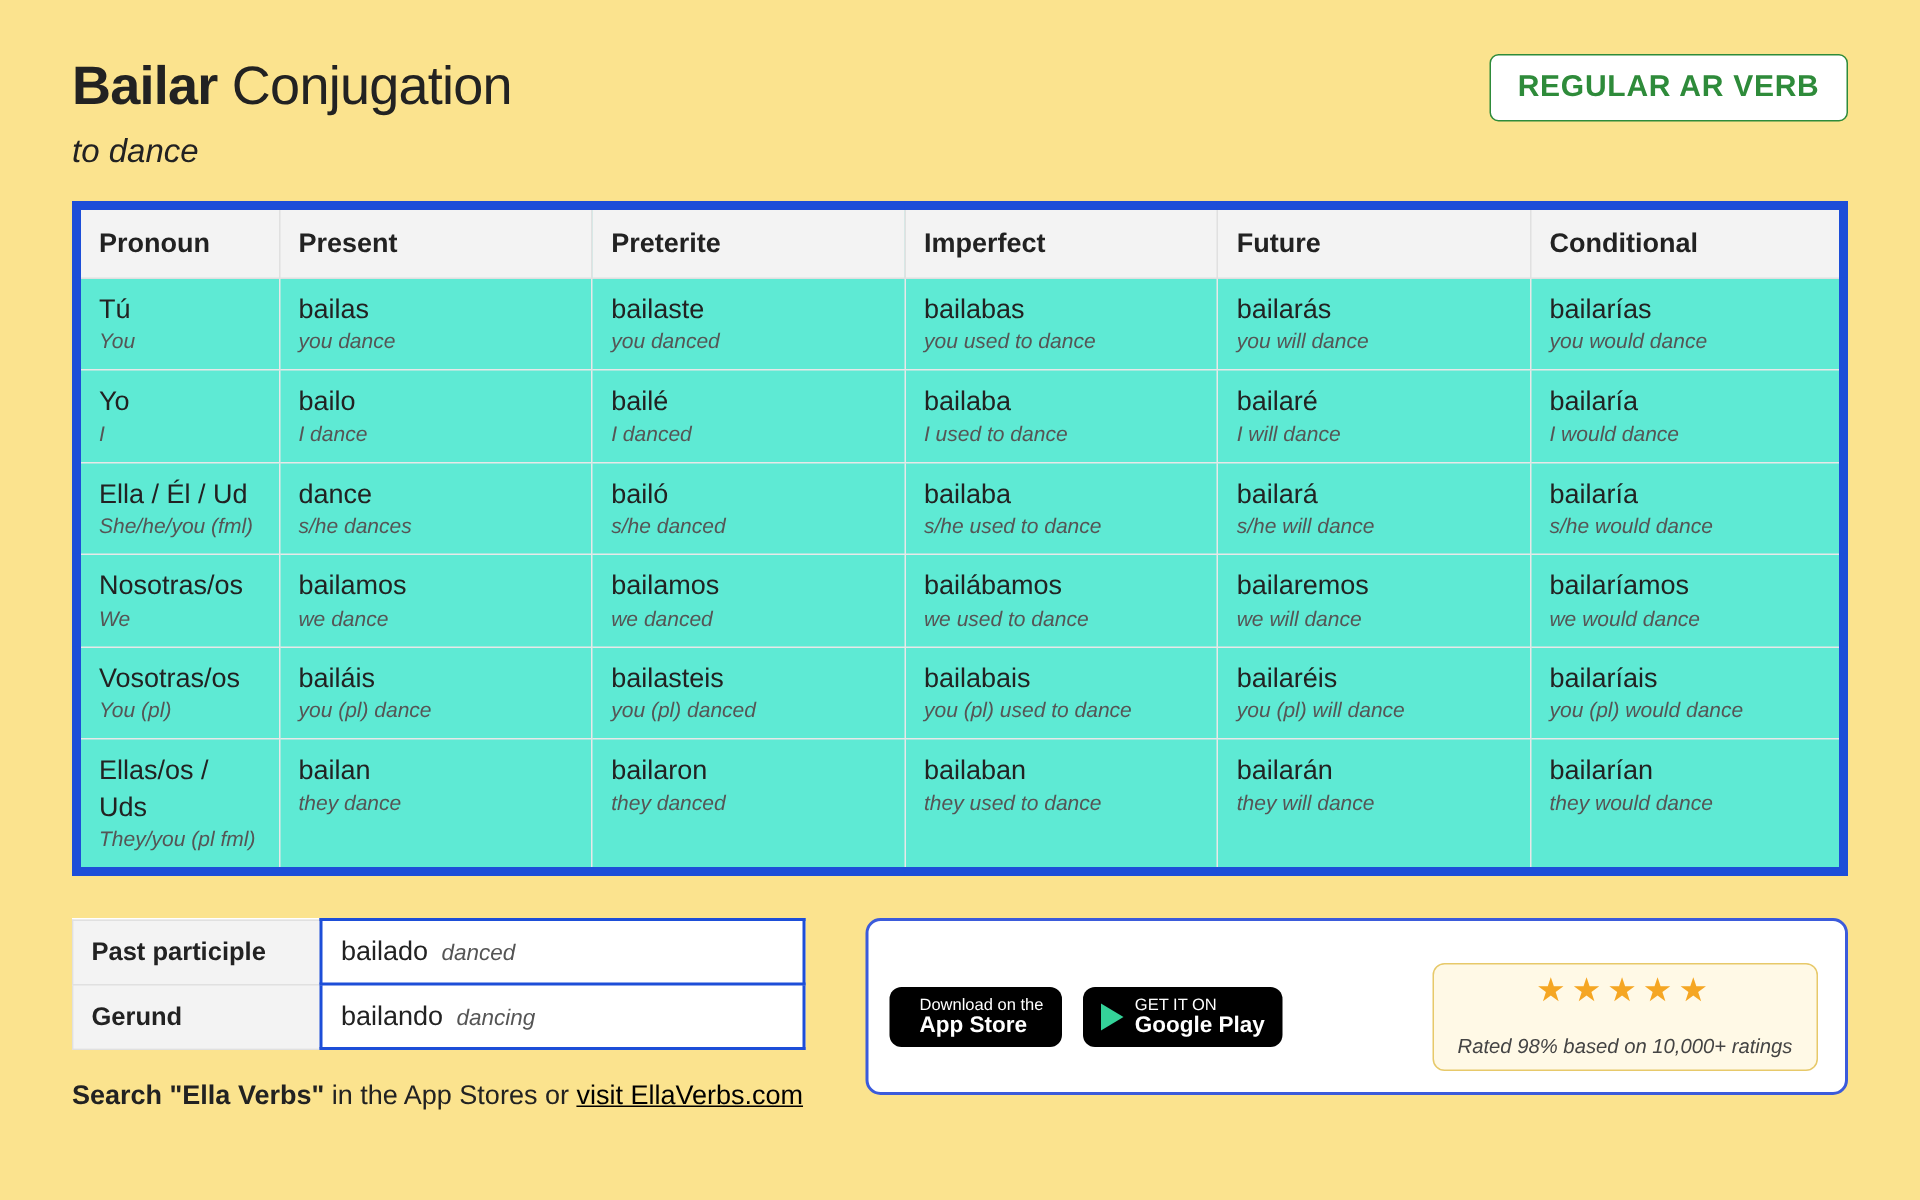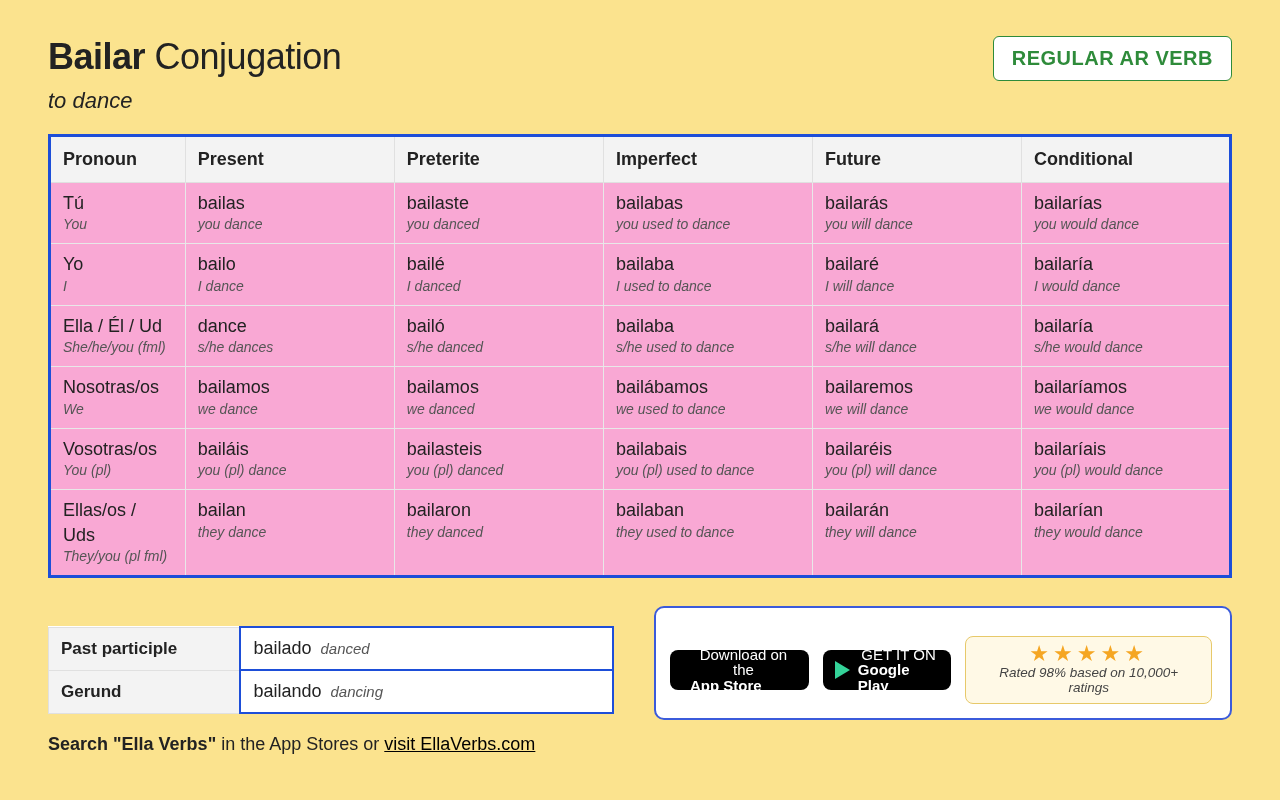--- a/index.html
+++ b/index.html
@@ -21,43 +21,43 @@
     background: #fff;
     border-radius: 6px;
     padding: 10px 18px;
     font-size: 20px;
     font-weight: 600;
     letter-spacing: 0.5px;
   }
   table.conj {
     width: 100%;
     border-collapse: collapse;
-    background: #f9a8d4;
-    border: 3px solid #1d4ed8;
+    background: #5eead4;
+    border: 6px solid #1d4ed8;
     table-layout: fixed;
   }
   table.conj th {
     background: #f3f3f3;
     text-align: left;
     padding: 12px 12px;
     font-size: 18px;
     font-weight: 700;
     border: 1px solid #e0e0e0;
   }
   table.conj td {
     padding: 8px 12px 10px 12px;
     border: 1px solid #e8e8e8;
     vertical-align: top;
   }
   .big { font-size: 18px; display: block; line-height: 1.35; }
   .small { font-size: 14px; font-style: italic; color: #555; display: block; line-height: 1.3; }
   .col-pronoun { width: 11.5%; }
 
   .bottom-row { display: flex; gap: 40px; margin-top: 28px; align-items: flex-start; }
-  .left-bottom { width: 566px; margin-top: 20px; }
+  .left-bottom { width: 489px; }
   table.part {
     width: 100%;
     border-collapse: collapse;
     background: #fff;
     border: 1px solid #ddd;
   }
   table.part th {
     background: #f3f3f3;
     text-align: left;
     padding: 10px 12px;
@@ -97,38 +97,38 @@
   .promo-text { font-size: 17px; color: #16295c; font-weight: 600; line-height: 1.45; }
   .promo-text a { color: #16295c; text-decoration: underline; }
   .promo-bottom { display: flex; align-items: center; gap: 14px; margin-top: 14px; }
   .store-badge {
     background: #000; color: #fff; border-radius: 8px;
     display: flex; align-items: center; gap: 8px;
     padding: 4px 12px; height: 40px; cursor: pointer;
   }
   .store-badge .icon { font-size: 20px; }
   .store-badge .lines { display: flex; flex-direction: column; line-height: 1.05; }
-  .store-badge .top { font-size: 15px; text-align: center; }
+  .store-badge .top { font-size: 11px; }
   .store-badge .bot { font-size: 15px; font-weight: 600; }
   .play-tri {
     width: 0; height: 0;
     border-top: 9px solid transparent;
     border-bottom: 9px solid transparent;
     border-left: 15px solid #34d399;
   }
   .rating-box {
     margin-left: auto;
     border: 1px solid #e7c96a;
     background: #fff9e6;
     border-radius: 8px;
     padding: 6px 16px 8px 16px;
     text-align: center;
   }
   .stars { color: #f5a623; font-size: 22px; letter-spacing: 4px; line-height: 1; }
-  .rating-text { font-size: 13.5px; font-style: italic; color: #444; margin-top: 0; }
+  .rating-text { font-size: 13.5px; font-style: italic; color: #444; margin-top: 19px; }
 </style>
 </head>
 <body>
 
 <div class="header-row">
   <div class="title-block">
     <h1>
       <span class="verb">Bailar</span>
       <span>Conjugation</span>
     </h1>

